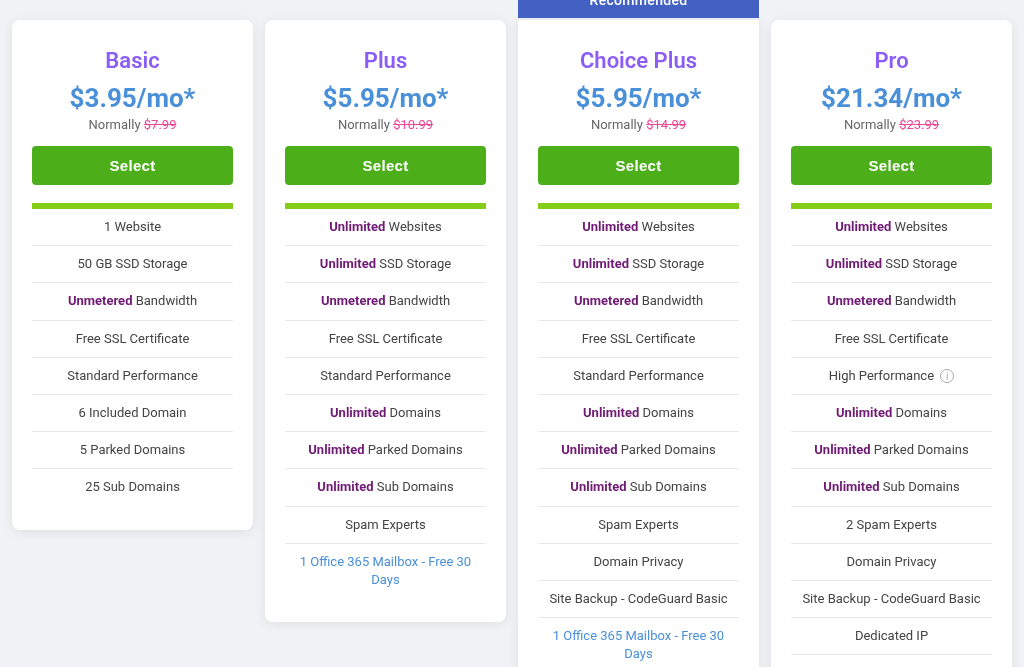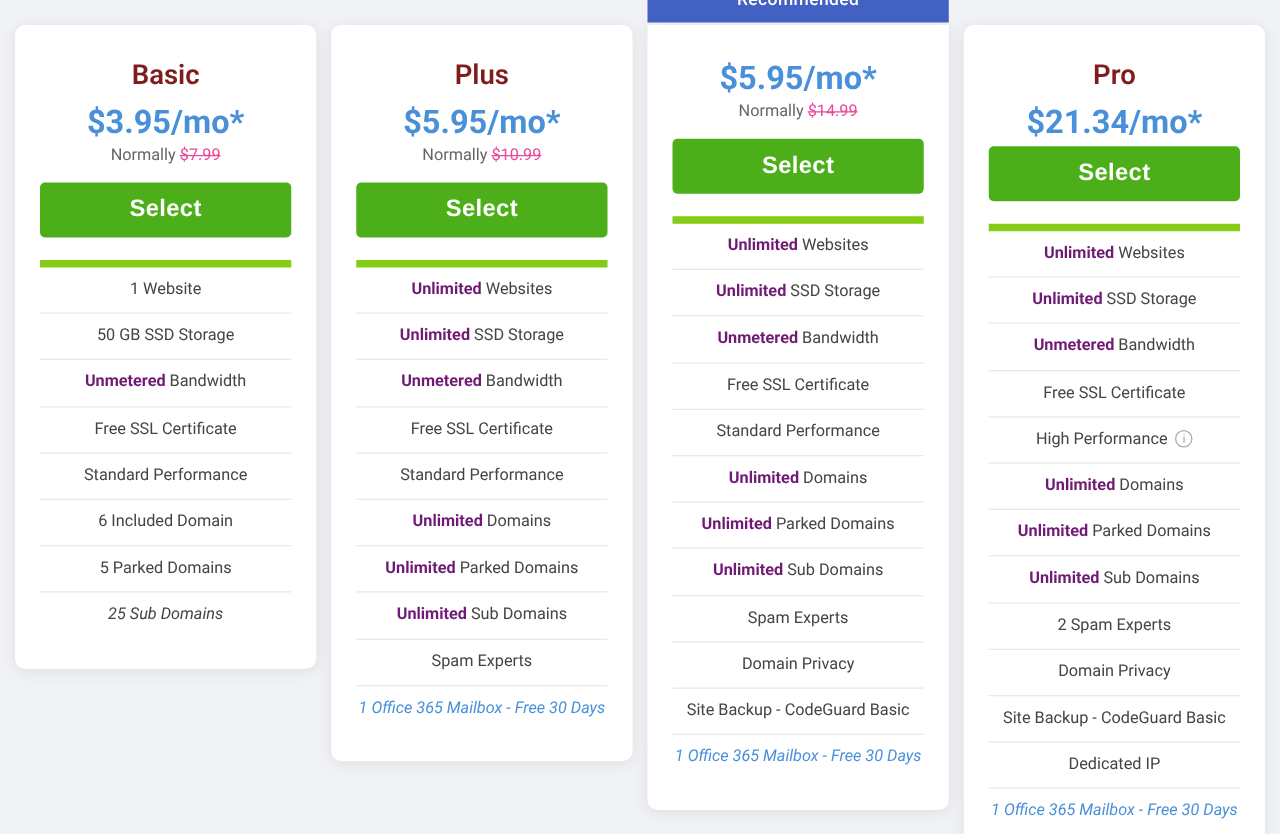--- a/index.html
+++ b/index.html
@@ -43,21 +43,21 @@
       padding: 10px 0;
       border-radius: 6px 6px 0 0;
       letter-spacing: 0.3px;
     }
     .plan-card.recommended {
       border-radius: 0 0 8px 8px;
       padding-top: 28px;
     }
     .plan-name {
       font-size: 22px;
-      color: #7f1d1d;
+      color: #8b5cf6;
       font-weight: 600;
       margin-bottom: 10px;
     }
     .plan-price {
       font-size: 26px;
       color: #4a90d9;
       font-weight: 700;
       margin-bottom: 4px;
       text-align: center;
     }
@@ -70,40 +70,39 @@
       text-decoration: line-through;
       color: #ec4899;
     }
     .select-btn {
       background: #4caf1a;
       color: #fff;
       border: none;
       border-radius: 4px;
       padding: 11px 0;
       width: 100%;
-      font-size: 19px;
+      font-size: 15px;
       font-weight: 600;
       cursor: pointer;
       margin-bottom: 18px;
       letter-spacing: 0.3px;
     }
     .features-list {
       list-style: none;
       border-top: 6px solid #84cc16;
     }
     .features-list li {
       font-size: 13px;
       color: #444;
       padding: 9px 0;
       border-bottom: 1px solid #e8e8e8;
       line-height: 1.4;
     }
     .features-list li:last-child {
       border-bottom: none;
-      font-style: italic;
     }
     .highlight {
       color: #701a75;
       font-weight: 700;
     }
     .link-blue {
       color: #4a90d9;
       font-size: 13px;
     }
     .info-icon {
@@ -139,35 +138,35 @@
         <li><span class="highlight">Unlimited</span> SSD Storage</li>
         <li><span class="highlight">Unmetered</span> Bandwidth</li>
         <li>Free SSL Certificate</li>
         <li>Standard Performance</li>
         <li><span class="highlight">Unlimited</span> Domains</li>
         <li><span class="highlight">Unlimited</span> Parked Domains</li>
         <li><span class="highlight">Unlimited</span> Sub Domains</li>
         <li>Spam Experts</li>
         <li><span class="link-blue">1 Office 365 Mailbox - Free 30 Days</span></li>
       </ul></div>
-    <div class="plan-card recommended"><div class="recommended-badge">Recommended</div><div class="plan-price">$5.95/mo*</div><div class="plan-normal">Normally <s>$14.99</s></div><button class="select-btn">Select</button><ul class="features-list">
+    <div class="plan-card recommended"><div class="recommended-badge">Recommended</div><div class="plan-name">Choice Plus</div><div class="plan-price">$5.95/mo*</div><div class="plan-normal">Normally <s>$14.99</s></div><button class="select-btn">Select</button><ul class="features-list">
         <li><span class="highlight">Unlimited</span> Websites</li>
         <li><span class="highlight">Unlimited</span> SSD Storage</li>
         <li><span class="highlight">Unmetered</span> Bandwidth</li>
         <li>Free SSL Certificate</li>
         <li>Standard Performance</li>
         <li><span class="highlight">Unlimited</span> Domains</li>
         <li><span class="highlight">Unlimited</span> Parked Domains</li>
         <li><span class="highlight">Unlimited</span> Sub Domains</li>
         <li>Spam Experts</li>
         <li>Domain Privacy</li>
         <li>Site Backup - CodeGuard Basic</li>
         <li><span class="link-blue">1 Office 365 Mailbox - Free 30 Days</span></li>
       </ul></div>
-    <div class="plan-card"><div class="plan-name">Pro</div><div class="plan-price">$21.34/mo*</div><button class="select-btn">Select</button><ul class="features-list">
+    <div class="plan-card"><div class="plan-name">Pro</div><div class="plan-price">$21.34/mo*</div><div class="plan-normal">Normally <s>$23.99</s></div><button class="select-btn">Select</button><ul class="features-list">
         <li><span class="highlight">Unlimited</span> Websites</li>
         <li><span class="highlight">Unlimited</span> SSD Storage</li>
         <li><span class="highlight">Unmetered</span> Bandwidth</li>
         <li>Free SSL Certificate</li>
         <li>High Performance <span class="info-icon">i</span></li>
         <li><span class="highlight">Unlimited</span> Domains</li>
         <li><span class="highlight">Unlimited</span> Parked Domains</li>
         <li><span class="highlight">Unlimited</span> Sub Domains</li>
         <li>2 Spam Experts</li>
         <li>Domain Privacy</li>

